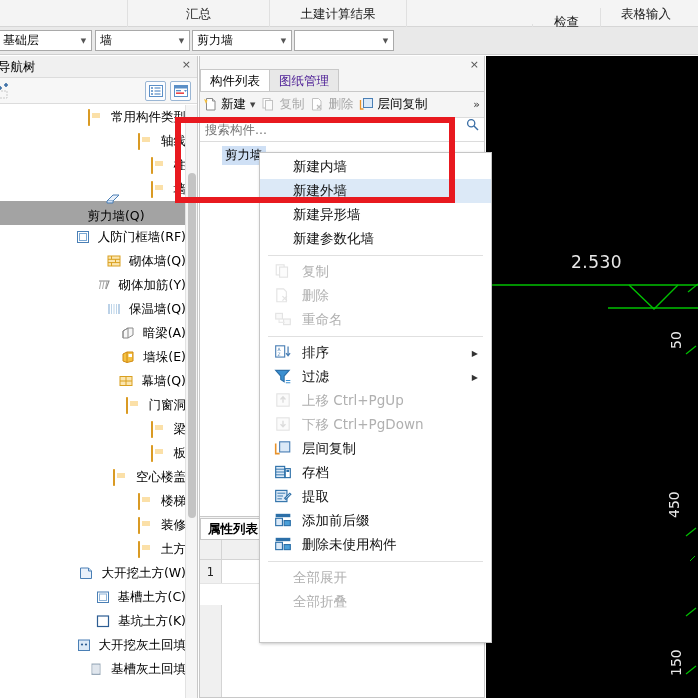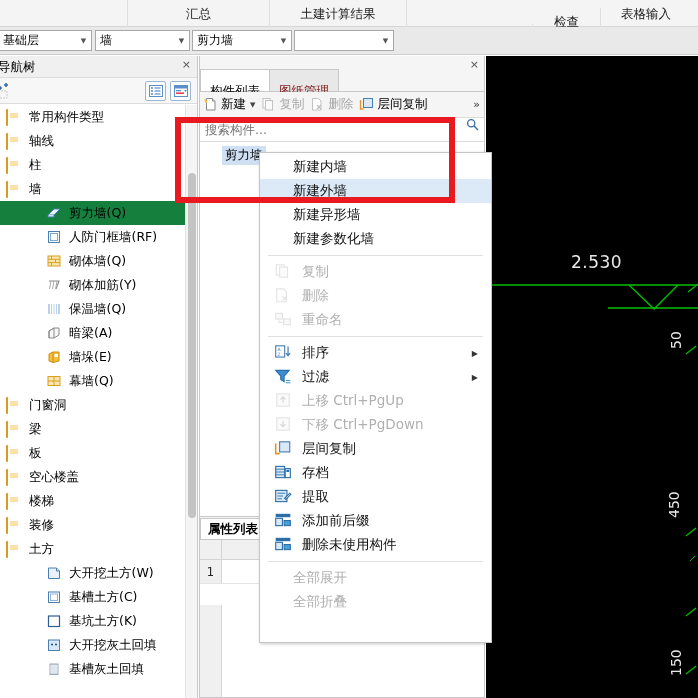--- a/index.html
+++ b/index.html
@@ -113,23 +113,24 @@
     width: 186px; height: 593px;
     overflow: hidden;
     background: #fff;
   }
   .tnode {
     display: flex; align-items: center;
     height: 24px;
     padding-left: 6px;
     font-size: 12.5px;
     white-space: nowrap;
+    justify-content: flex-end;
   }
   .tnode.child { padding-left: 46px; height: 24px; }
-  .tnode.sel { background: #15803d; }
+  .tnode.sel { background: #a3a3a3; flex-direction: column; }
   .tico { width: 16px; height: 14px; margin-right: 7px; flex: 0 0 16px; position: relative; }
   .tlabel { color: #000; }
   .tnode.child .tlabel { font-size: 12.5px; }
 
   
   .fold {
     width: 14px; height: 12px;
     background: #f0b542;
     border: 1px solid #d99a24;
     border-radius: 1px;
@@ -167,29 +168,29 @@
     font-size: 11px; color: #555;
   }
   .tabbar {
     position: absolute; left: 0; top: 14px;
     width: 284px; height: 22px;
     border-bottom: 1px solid #c8c8c8;
     display: flex; align-items: flex-end;
   }
   .tab {
     height: 22px; line-height: 21px;
-    padding: 10px 9px;
+    padding: 0 9px;
     font-size: 12.5px;
     background: #ffffff;
     border: 1px solid #c8c8c8;
     border-bottom: none;
     margin-right: -1px;
     color: #000;
   }
-  .tab.inactive { background: #e8e8e8; color: #7f1d1d; }
+  .tab.inactive { background: #e8e8e8; color: #4c1d95; }
 
   .mid-toolbar {
     position: absolute; left: 0; top: 36px;
     width: 284px; height: 26px;
     background: #f5f5f5;
     border-bottom: 1px solid #dcdcdc;
     display: flex; align-items: center;
   }
   .tbbtn {
     display: flex; align-items: center;

